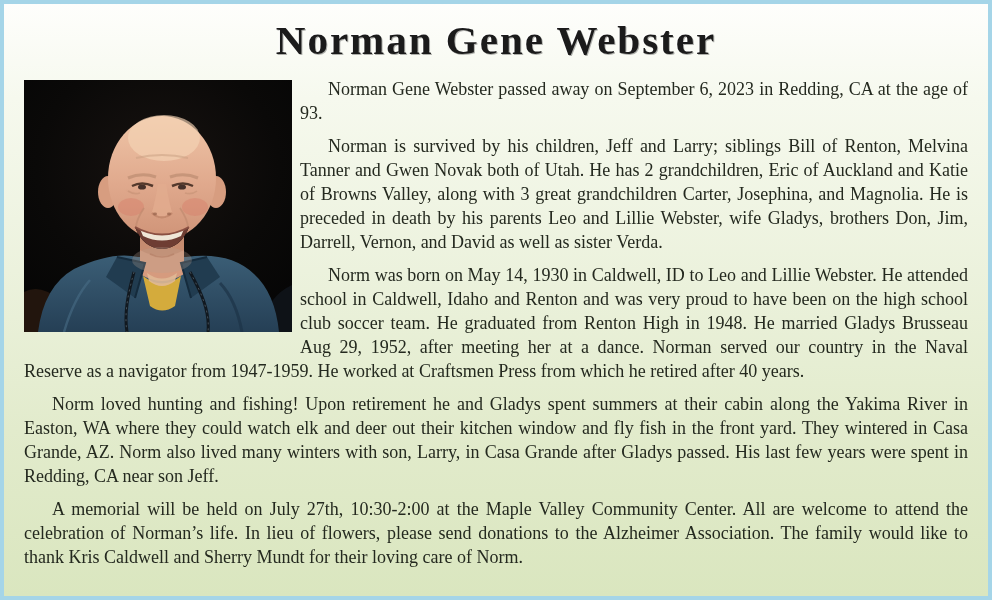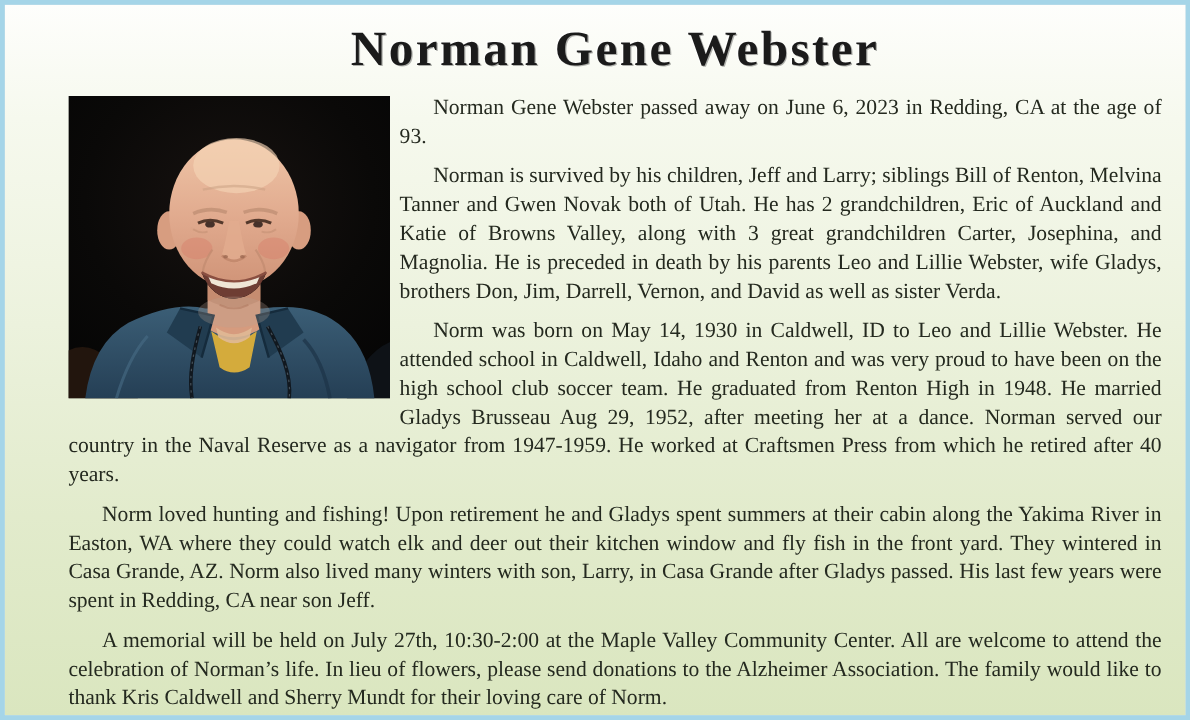--- a/index.html
+++ b/index.html
@@ -4,21 +4,20 @@
 <style>
   html,body{margin:0;padding:0;background:#e8e8e8;}
   .page{
     position:relative;
     width:992px;height:600px;
     box-sizing:border-box;
     border:4px solid #a5d5e8;
     background:linear-gradient(180deg,#fefefc 0%,#f6f9ee 16%,#ecf2dd 45%,#e2ebcc 72%,#dae6bf 100%);
     overflow:hidden;
     font-family:"Liberation Serif",serif;
-    padding-left:33px;
   }
   .content{padding:8px 20px 0 20px;}
   h1.title{
     margin:6px 0 13px 0;
     text-align:center;
     font-family:"Liberation Serif",serif;
     font-weight:700;
     font-size:41px;
     line-height:1.12;
     letter-spacing:2px;
@@ -126,21 +125,21 @@
           <path d="M111 147 Q138 163 165 147 Q157 168 138 169 Q119 168 111 147 Z" fill="#74413​5"></path>
           <path d="M111 147 Q138 163 165 147 Q157 168 138 169 Q119 168 111 147 Z" fill="#6e3d33"></path>
           <path d="M116 149 Q138 161 160 149 L157 156 Q138 165 119 156 Z" fill="#efe6d6"></path>
           <path d="M111 147 Q138 162 165 147" stroke="#8a4f41" stroke-width="2" fill="none"></path>
 
           <ellipse cx="138" cy="180" rx="30" ry="13" fill="#b8a294" opacity="0.28"></ellipse>
           <path d="M126 174 Q138 180 150 174" stroke="#b07c62" stroke-width="1.6" fill="none" opacity="0.6"></path>
         </svg>
       </div>
 
-      <p>Norman Gene Webster passed away on June 6, 2023 in Redding, CA at the age of 93.</p>
+      <p>Norman Gene Webster passed away on September 6, 2023 in Redding, CA at the age of 93.</p>
       <p>Norman is survived by his children, Jeff and Larry; siblings Bill of Renton, Melvina Tanner and Gwen Novak both of Utah.  He has 2 grandchildren, Eric of Auckland and Katie of Browns Valley, along with 3 great grandchildren Carter, Josephina, and Magnolia. He is preceded in death by his parents Leo and Lillie Webster, wife Gladys, brothers Don, Jim, Darrell, Vernon, and David as well as sister Verda.</p>
       <p>Norm was born on May 14, 1930 in Caldwell, ID to Leo and Lillie Webster. He attended school in Caldwell, Idaho and Renton and was very proud to have been on the high school club soccer team. He graduated from Renton High in 1948. He married Gladys Brusseau Aug 29, 1952, after meeting her at a dance. Norman served our country in the Naval Reserve as a navigator from 1947-1959. He worked at Craftsmen Press from which he retired after 40 years.</p>
       <p>Norm loved hunting and fishing!  Upon retirement he and Gladys spent summers at their cabin along the Yakima River in Easton, WA where they could watch elk and deer out their kitchen window and fly fish in the front yard. They wintered in Casa Grande, AZ. Norm also lived many winters with son, Larry, in Casa Grande after Gladys passed.  His last few years were spent in Redding, CA near son Jeff.</p>
       <p>A memorial will be held on July 27th, 10:30-2:00 at the Maple Valley Community Center. All are welcome to attend the celebration of Norman’s life. In lieu of flowers, please send donations to the Alzheimer Association. The family would like to thank Kris Caldwell and Sherry Mundt for their loving care of Norm.</p>
 
     </article>
   </div>
 </div>
 
 </body></html>

